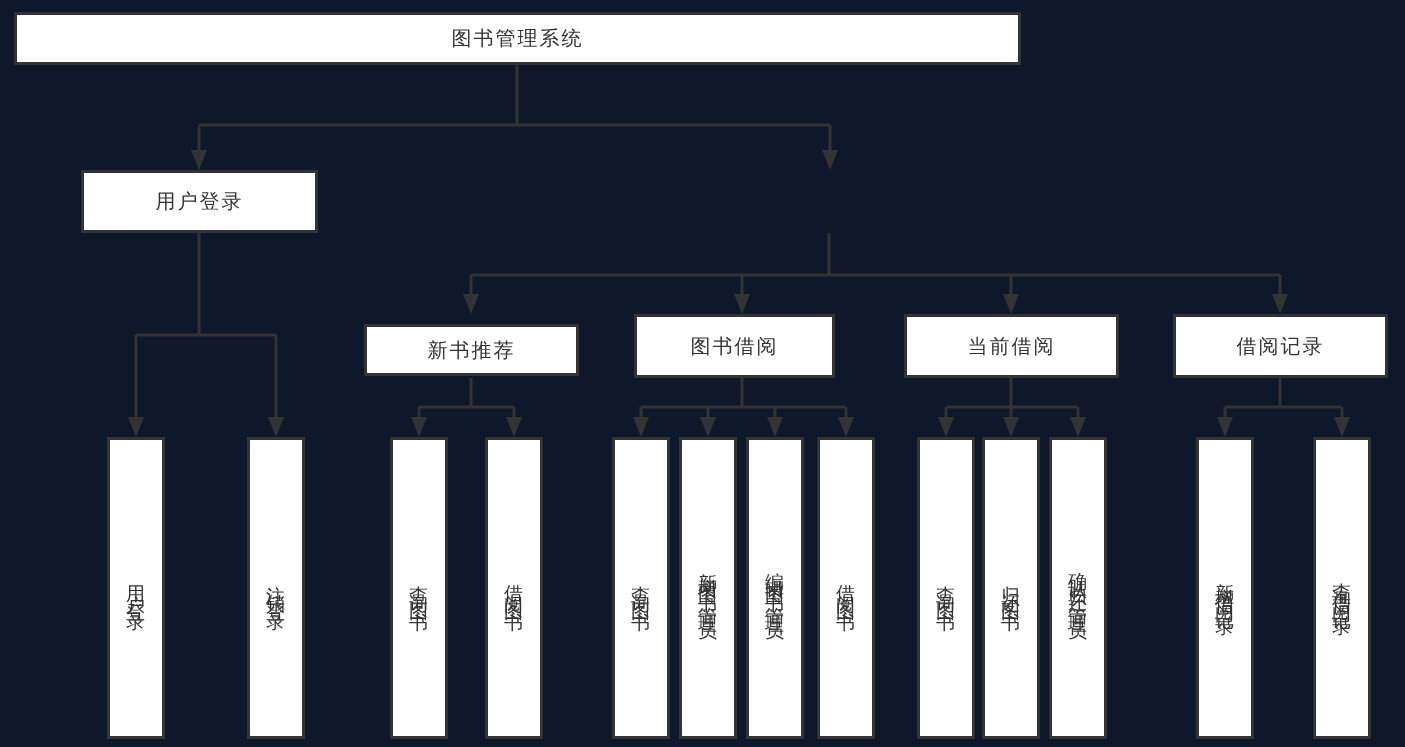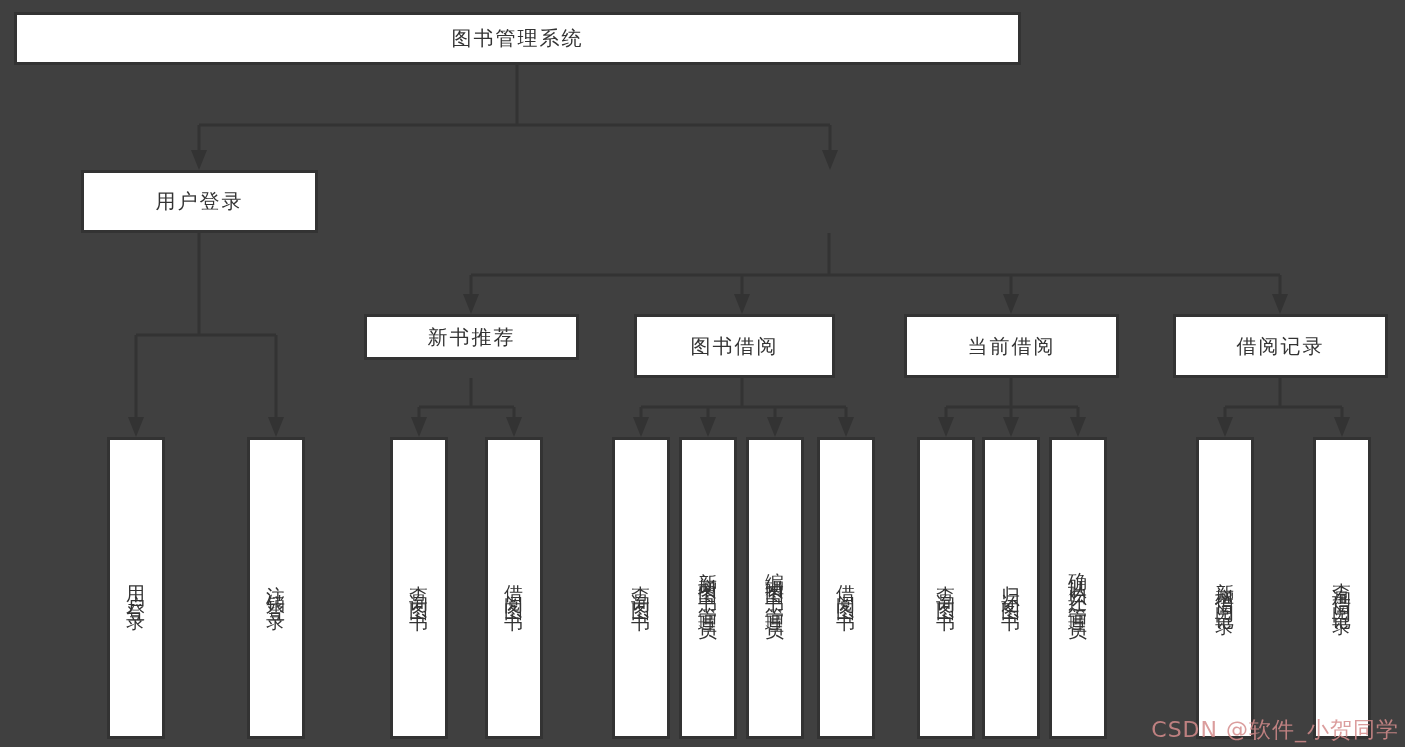--- a/index.html
+++ b/index.html
@@ -5,21 +5,21 @@
   html, body {
     margin: 0;
     padding: 0;
     background: #ffffff;
     font-family: "DejaVu Sans", "Liberation Sans", sans-serif;
   }
   #canvas {
     position: relative;
     width: 1405px;
     height: 747px;
-    background: #404040;
+    background: #0f172a;
     overflow: hidden;
   }
   .connectors {
     position: absolute;
     left: 0;
     top: 0;
     z-index: 1;
   }
   .box {
     position: absolute;
@@ -108,21 +108,21 @@
   </svg>
 
   <div class="box h" style="left:14px; top:12px; width:1007px; height:53px">
     <span>图书管理系统</span>
   </div>
 
   <div class="box h" style="left:81px; top:170px; width:237px; height:63px">
     <span>用户登录</span>
   </div>
 
-  <div class="box h" style="left:364px; top:314px; width:215px; height:46px">
+  <div class="box h" style="left:364px; top:324px; width:215px; height:52px">
     <span>新书推荐</span>
   </div>
   <div class="box h" style="left:634px; top:314px; width:201px; height:64px">
     <span>图书借阅</span>
   </div>
   <div class="box h" style="left:904px; top:314px; width:215px; height:64px">
     <span>当前借阅</span>
   </div>
   <div class="box h" style="left:1173px; top:314px; width:215px; height:64px">
     <span>借阅记录</span>
@@ -165,15 +165,14 @@
     <span>确认归还（管理员）</span>
   </div>
 
   <div class="box leaf long" style="left:1196px; top:437px; width:58px; height:302px">
     <span>新增借阅记录</span>
   </div>
   <div class="box leaf long" style="left:1313px; top:437px; width:58px; height:302px">
     <span>查询借阅记录</span>
   </div>
 
-  <div id="watermark">CSDN @软件_小贺同学</div>
 
 </div>
 
 </body></html>

